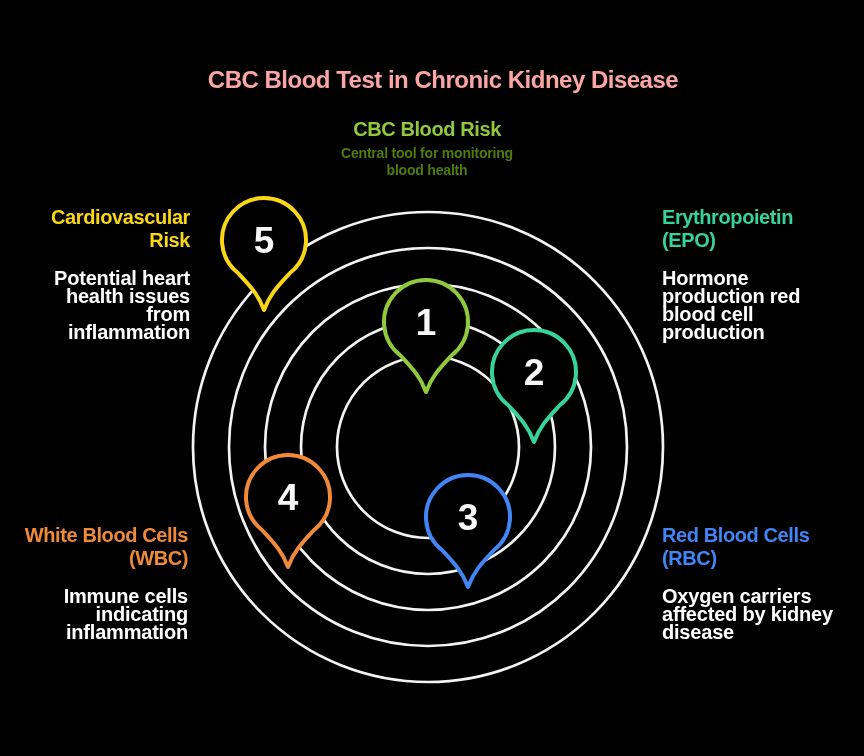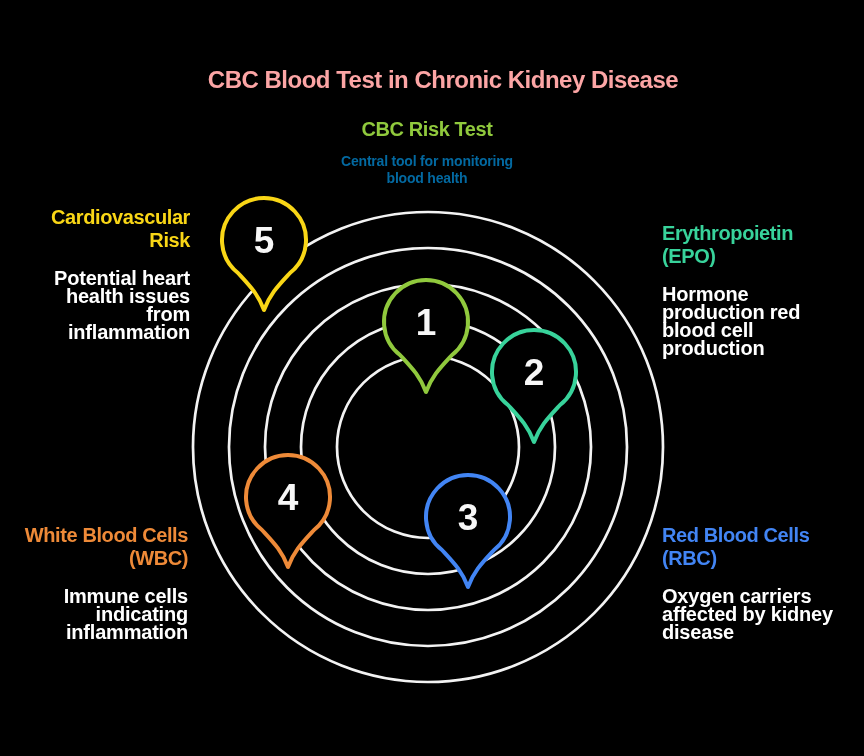--- a/index.html
+++ b/index.html
@@ -48,23 +48,23 @@
     text-align: center;
   }
   .center-block h2 {
     margin: 0;
     font-size: 20px;
     font-weight: 700;
     letter-spacing: -0.4px;
     line-height: 24px;
   }
   .center-block p {
-    margin: 12px auto 0;
+    margin: 4px auto 0;
     width: 200px;
-    color: #0369a1;
+    color: #4d7c0f;
     font-size: 14px;
     font-weight: 700;
     letter-spacing: -0.2px;
     line-height: 17px;
   }
   .info {
     position: absolute;
   }
   .info h2 {
     margin: 0;
@@ -75,21 +75,21 @@
   }
   .info p {
     margin: 17px 0 0 0;
     color: #ffffff;
     font-size: 20px;
     font-weight: 700;
     letter-spacing: -0.2px;
     line-height: 18px;
   }
   .info.tl { top: 206px; right: 674px; width: 160px; text-align: right; text-decoration: underline; }
-  .info.tr { top: 222px; left: 662px;  width: 155px; text-align: left; }
+  .info.tr { top: 206px; left: 662px;  width: 155px; text-align: left; }
   .info.bl { top: 524px; right: 676px; width: 175px; text-align: right; }
   .info.br { top: 524px; left: 662px;  width: 172px; text-align: left; }
 </style>
 </head>
 <body>
 
 <div class="stage">
 
   <svg class="diagram" id="diagram" width="864" height="756" viewBox="0 0 864 756">
     <g fill="none" stroke-width="2.7">
@@ -118,21 +118,21 @@
       </g>
       <g transform="translate(264,240)">
         <path d="M0 70C-6 54 -14 46 -26 33A42 42 0 1 1 26 33C14 46 6 54 0 70Z" fill="#000000" stroke="#F9D616" stroke-width="4" stroke-linejoin="round"></path>
         <text y="13" class="pin-num" fill="#F7F7F7">5</text>
       </g>
     </svg>
 
   <h1 class="page-title">CBC Blood Test in Chronic Kidney Disease</h1>
 
   <div class="center-block">
-    <h2 style="color: rgb(144, 201, 61);">CBC Risk Test</h2>
+    <h2 style="color: rgb(144, 201, 61);">CBC Blood Risk</h2>
     <p>Central tool for monitoring blood health</p>
   </div>
 
   <div class="info tr">
     <h2 style="color: rgb(56, 211, 155);">Erythropoietin (EPO)</h2>
     <p>Hormone production red blood cell production</p>
   </div>
 
   <div class="info bl">
     <h2 style="color: rgb(238, 138, 56);">White Blood Cells (WBC)</h2>

